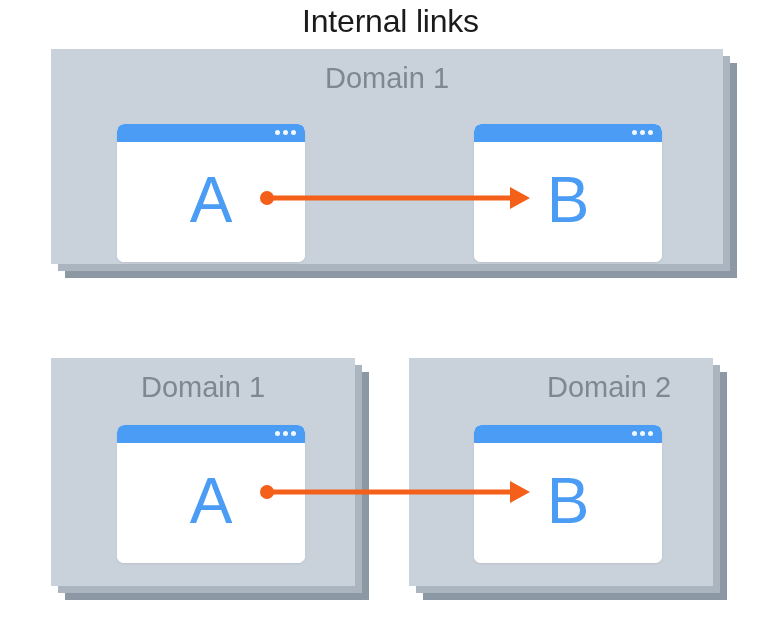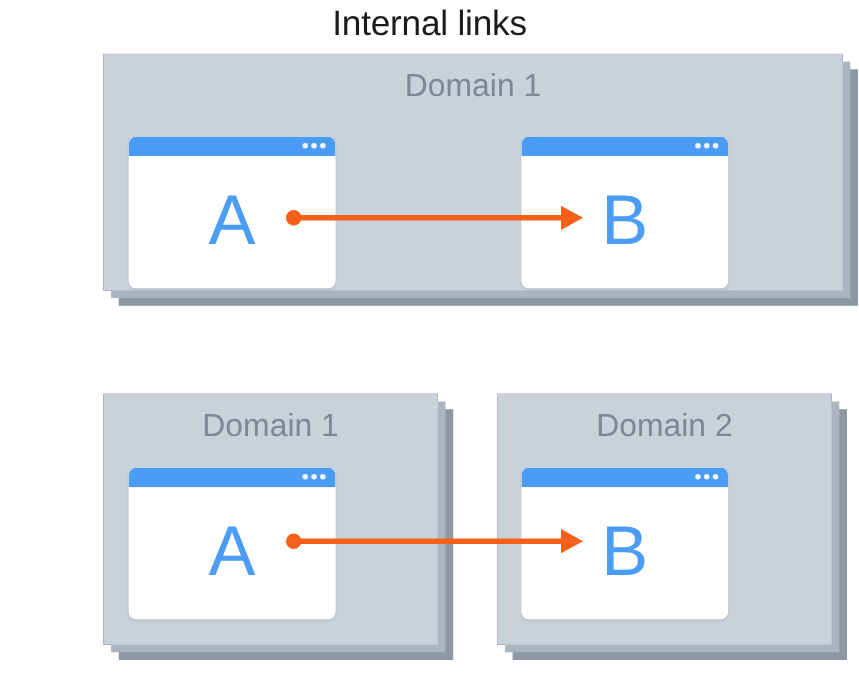--- a/index.html
+++ b/index.html
@@ -34,22 +34,21 @@
     line-height: 38px;
     letter-spacing: -0.2px;
     white-space: nowrap;
   }
   .section-title.internal { top: 2px; }
   .section-title.external { top: 315px; }
 
   
   .domain-panel {
     position: absolute;
-    background: #4c1d95;
-    margin-left: 43px;
+    background: #0f172a;
   }
   .domain-panel .shadow-outer,
   .domain-panel .shadow-inner {
     position: absolute;
     pointer-events: none;
   }
   
   .domain-panel .shadow-outer {
     background: #8c98a4;
     z-index: 0;
@@ -189,21 +188,21 @@
     <div class="shadow-outer" style="left:14px; top:14px; width:304px; height:228px;"></div>
     <div class="shadow-inner" style="left:7px; top:7px; width:304px; height:228px;"></div>
     <div class="panel-face"></div>
     <div class="domain-label" style="top:12px;">Domain 1</div>
   </div>
 
   <div class="domain-panel" style="left:409px; top:358px; width:304px; height:228px;">
     <div class="shadow-outer" style="left:14px; top:14px; width:304px; height:228px;"></div>
     <div class="shadow-inner" style="left:7px; top:7px; width:304px; height:228px;"></div>
     <div class="panel-face"></div>
-    <div class="domain-label" style="top:12px;">Domain 2</div>
+    <div class="domain-label" style="top:12px;padding-left:48px;">Domain 2</div>
   </div>
 
   <div class="browser-window" style="left:117px; top:425px; width:188px; height:138px;">
     <div class="win-titlebar">
       <div class="win-dots">
         <i></i>
           <i></i>
           <i></i>
       </div>
     </div>

